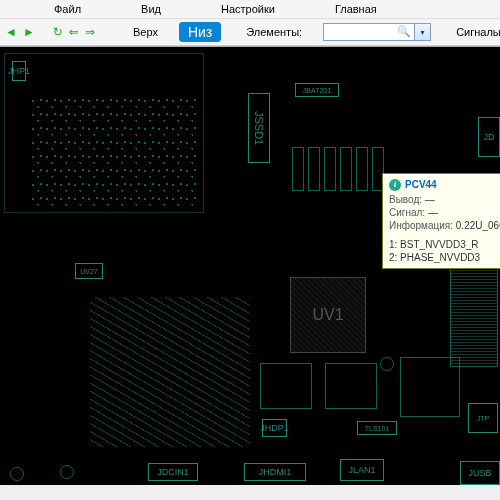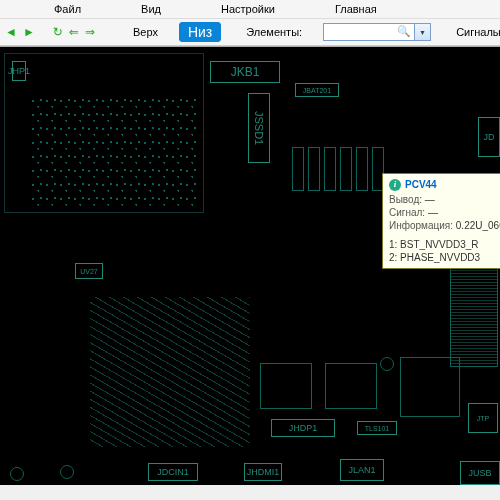--- a/index.html
+++ b/index.html
@@ -70,45 +70,45 @@
 </div>
 
 <div class="canvas">
 
   <div class="pad" style="left:4px;top:6px;width:200px;height:160px;border-color:#133"></div>
   <div class="circ" style="left:10px;top:420px;width:14px;height:14px"></div>
   <div class="circ" style="left:60px;top:418px;width:14px;height:14px"></div>
   <div class="circ" style="left:380px;top:310px;width:14px;height:14px"></div>
 
   <div class="comp" style="left:12px;top:14px;width:14px;height:20px">JHP1</div>
-  <div class="comp" style="left:210px;top:14px;width:70px;height:22px;font-size:12px">JKB1</div>
   <div class="comp" style="left:295px;top:36px;width:44px;height:14px;font-size:7px">JBAT201</div>
   <div class="comp vert" style="left:248px;top:46px;width:22px;height:70px;font-size:11px">JSSD1</div>
   <div class="comp" style="left:478px;top:70px;width:22px;height:40px">JD</div>
 
   <div class="pad" style="left:292px;top:100px;width:12px;height:44px"></div>
   <div class="pad" style="left:308px;top:100px;width:12px;height:44px"></div>
   <div class="pad" style="left:324px;top:100px;width:12px;height:44px"></div>
   <div class="pad" style="left:340px;top:100px;width:12px;height:44px"></div>
   <div class="pad" style="left:356px;top:100px;width:12px;height:44px"></div>
   <div class="pad" style="left:372px;top:100px;width:12px;height:44px"></div>
 
   <div class="comp" style="left:75px;top:216px;width:28px;height:16px;font-size:7px">UV27</div>
+  <div class="uv1 comp" style="left:290px;top:230px;width:76px;height:76px">UV1</div>
 
   <div class="pad" style="left:450px;top:210px;width:48px;height:110px;background:repeating-linear-gradient(0deg,#000,#000 2px,#0d3a33 2px,#0d3a33 3px)"></div>
   <div class="pad" style="left:400px;top:310px;width:60px;height:60px"></div>
   <div class="pad" style="left:325px;top:316px;width:52px;height:46px"></div>
   <div class="pad" style="left:260px;top:316px;width:52px;height:46px"></div>
 
-  <div class="comp" style="left:271px;top:372px;width:64px;height:18px">JHDP1</div>
+  <div class="comp" style="left:262px;top:372px;width:25px;height:18px">JHDP1</div>
   <div class="comp" style="left:357px;top:374px;width:40px;height:14px;font-size:7px">TLS101</div>
   <div class="comp" style="left:468px;top:356px;width:30px;height:30px;font-size:7px">JTP</div>
 
   <div class="comp" style="left:148px;top:416px;width:50px;height:18px">JDCIN1</div>
-  <div class="comp" style="left:244px;top:416px;width:38px;height:18px">JHDMI1</div>
+  <div class="comp" style="left:244px;top:416px;width:62px;height:18px">JHDMI1</div>
   <div class="comp" style="left:340px;top:412px;width:44px;height:22px">JLAN1</div>
   <div class="comp" style="left:460px;top:414px;width:40px;height:24px">JUSB</div>
 
   <div class="pad" style="left:30px;top:50px;width:170px;height:110px;border:none;background:
     radial-gradient(circle at 20% 30%,#0d6358 1px,transparent 1px),
     radial-gradient(circle at 60% 70%,#0d6358 1px,transparent 1px),
     radial-gradient(circle at 80% 20%,#0d6358 1px,transparent 1px);
     background-size:14px 14px"></div>
   <div class="pad" style="left:90px;top:250px;width:160px;height:150px;border:none;background:
     repeating-linear-gradient(30deg,transparent,transparent 6px,#0a4038 6px,#0a4038 7px)"></div>

